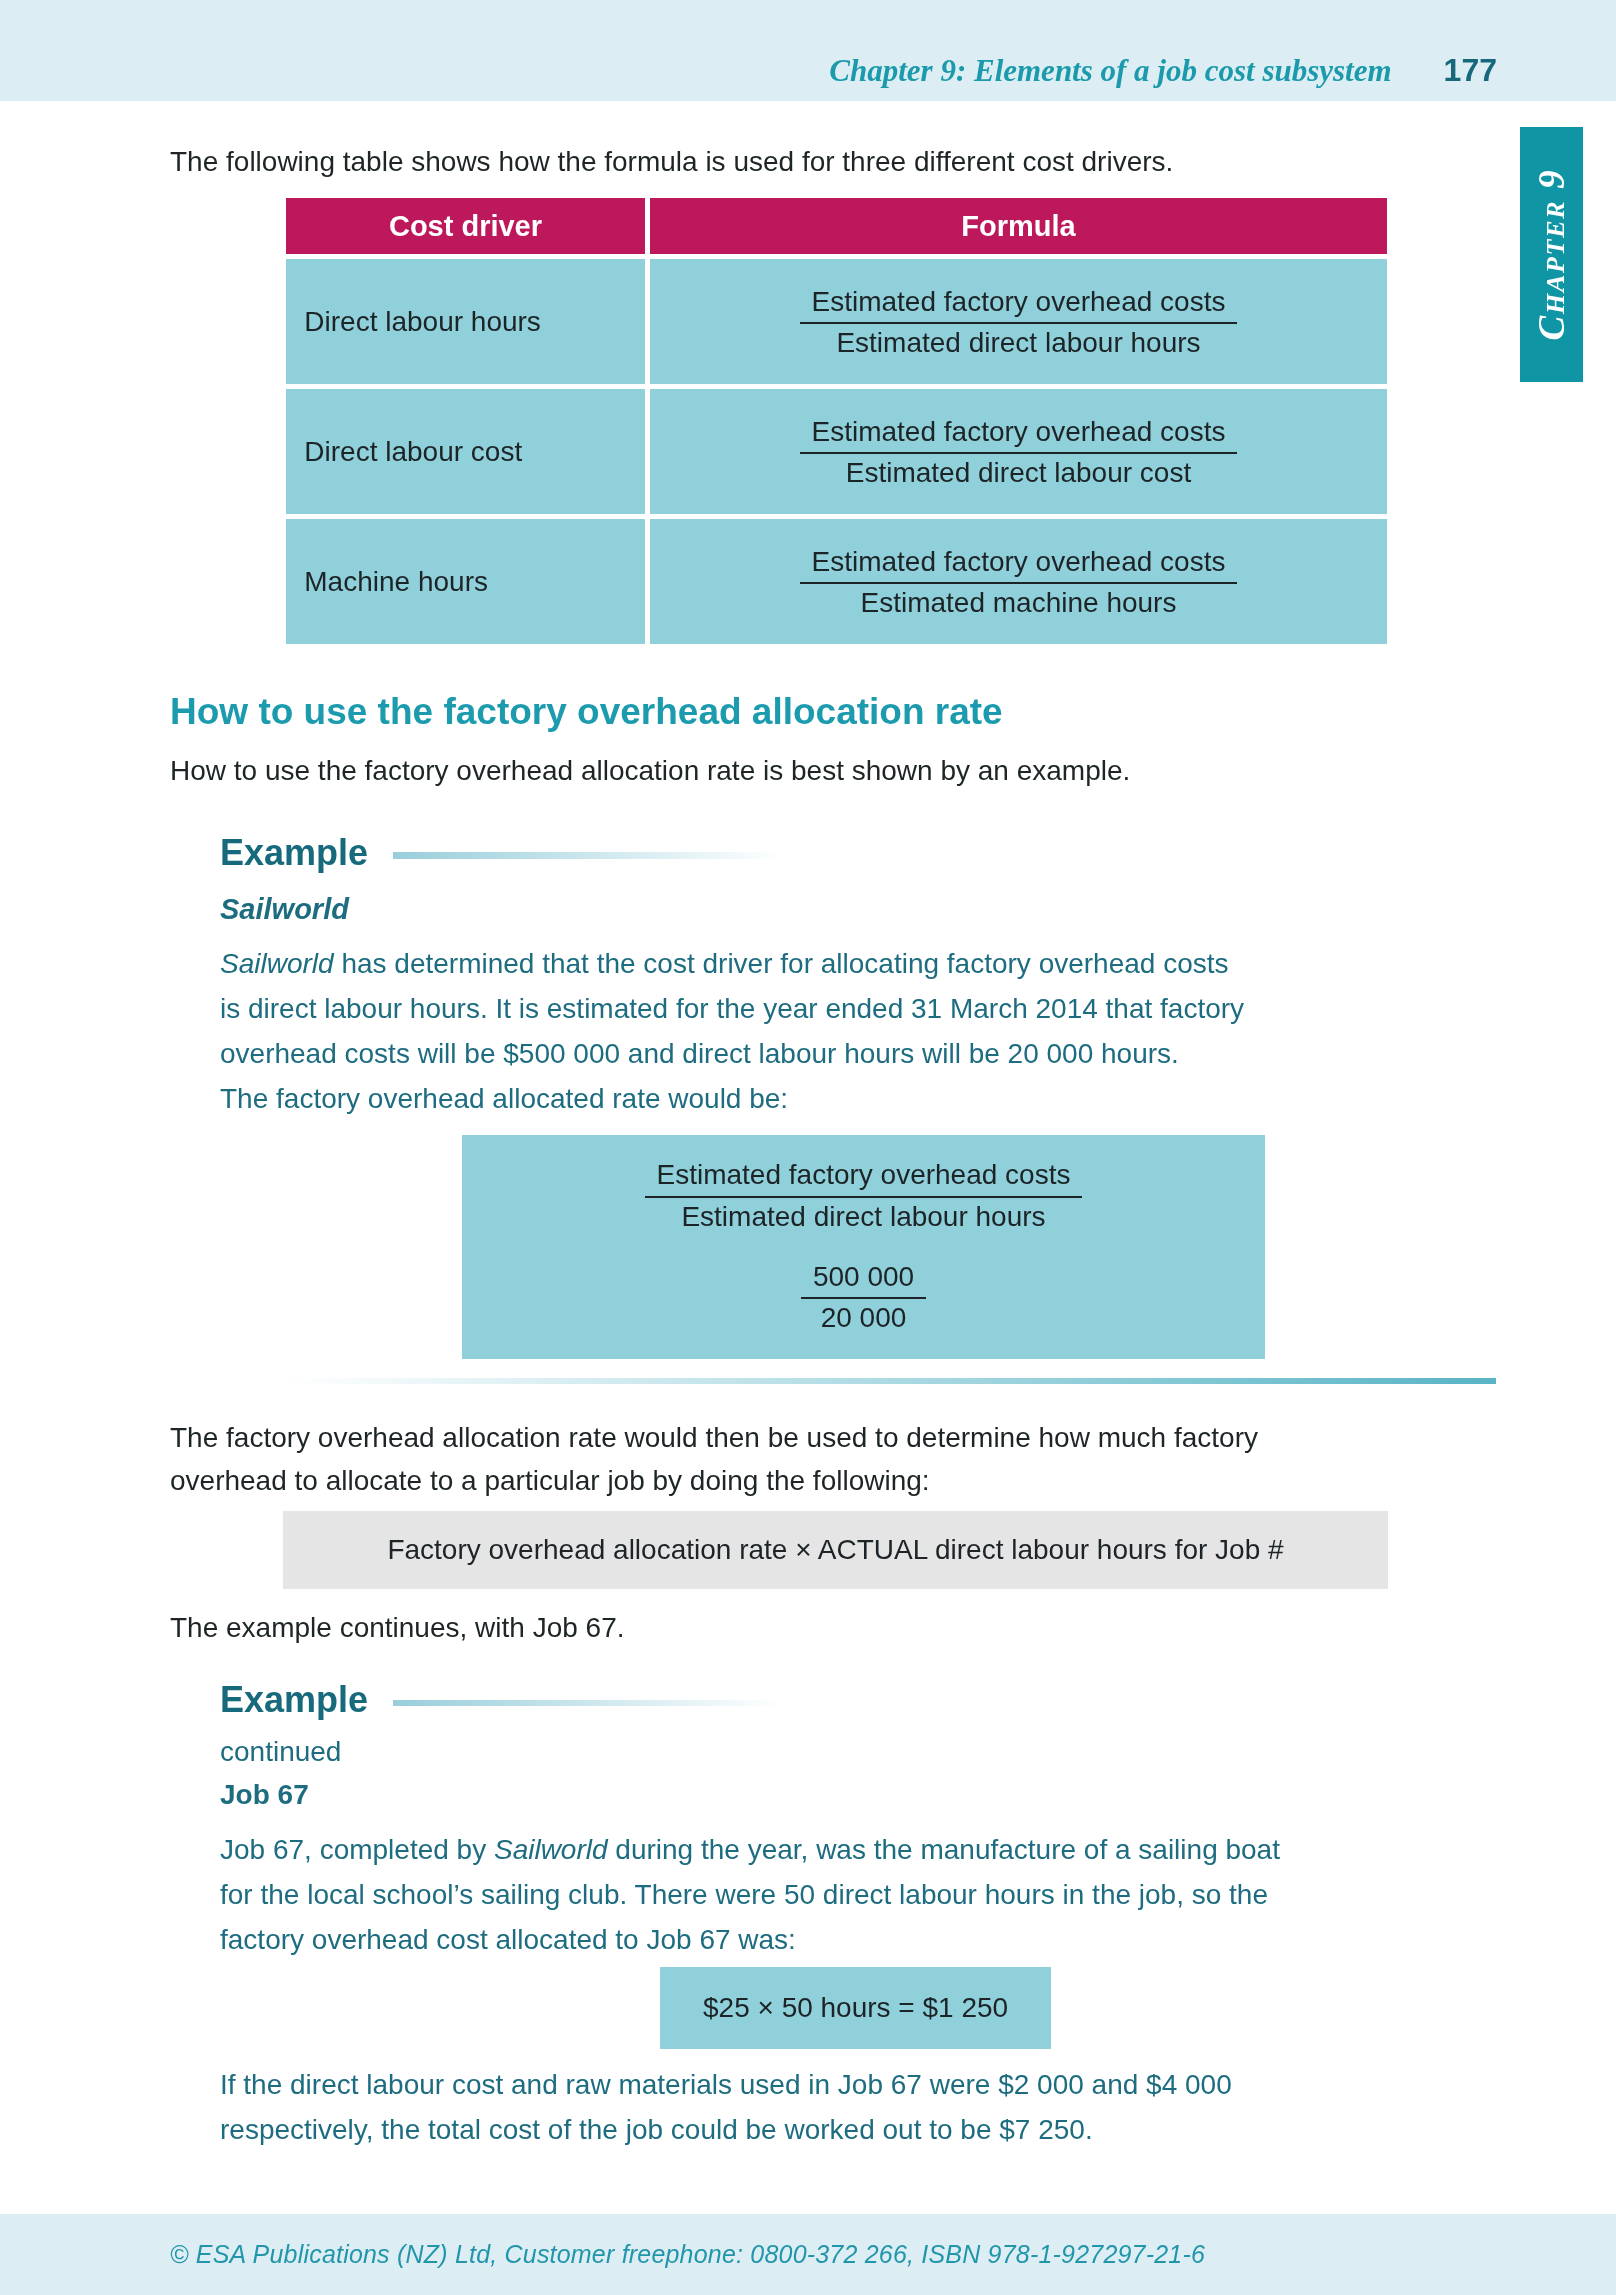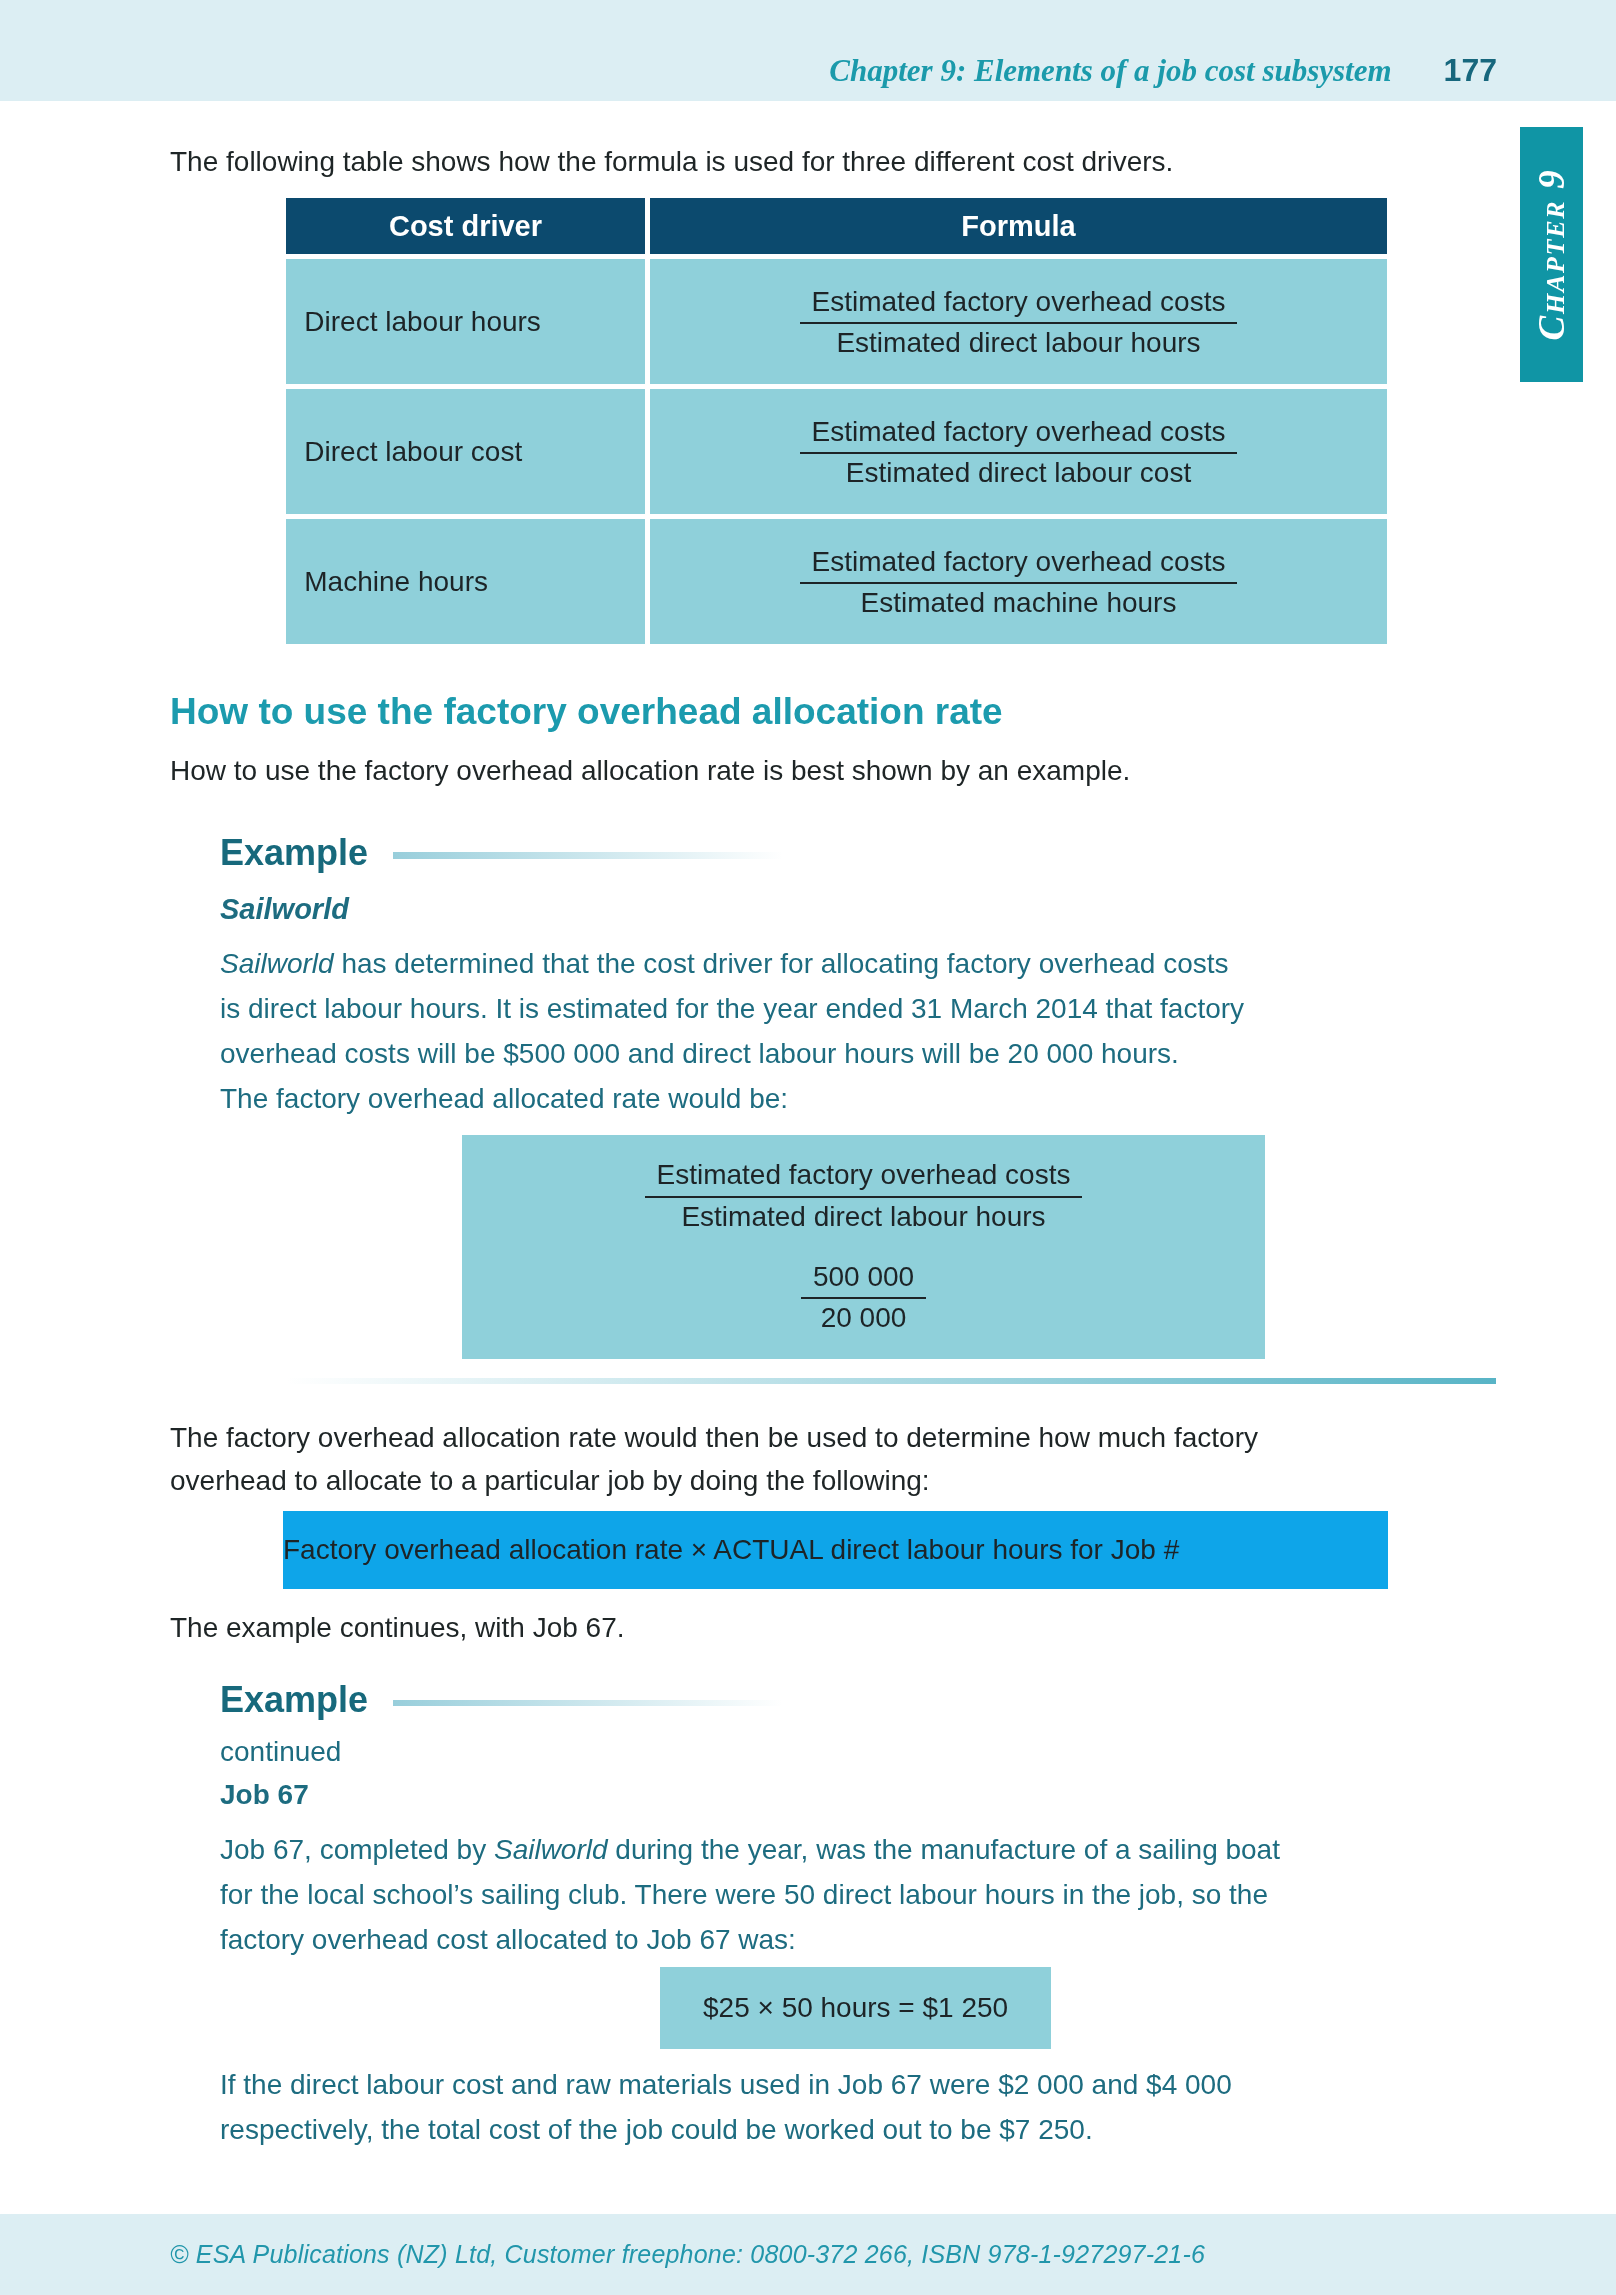--- a/index.html
+++ b/index.html
@@ -36,21 +36,21 @@
   }
   
   .content{position:absolute;top:101px;left:0;width:1617px;box-sizing:border-box;padding:0 174px 0 170px;}
   .intro{margin:42px 0 0 0;font-size:28px;line-height:37px;}
   
   .cost-table{
     margin:18.3px 0 0 116px;width:1101px;
     display:grid;grid-template-columns:359px 737px;gap:5px;
   }
   .cost-table .th{
-    background:#0c4a6e;color:#ffffff;font-weight:700;font-size:29px;
+    background:#be185d;color:#ffffff;font-weight:700;font-size:29px;
     height:56px;display:flex;align-items:center;justify-content:center;
   }
   .cost-table .td{background:#8fd0da;height:125px;display:flex;align-items:center;font-size:28px;color:#1d2427;}
   .cost-table .td.driver{padding-left:18.3px;box-sizing:border-box;}
   .cost-table .td.formula{justify-content:center;}
   .frac{display:inline-block;text-align:center;line-height:37px;}
   .frac .num{display:block;border-bottom:2.5px solid #1d2427;padding:0 11.6px 2.5px 11.6px;}
   .frac .den{display:block;padding-top:0;}
   
   .section-heading{margin:47px 0 0 0;font-size:37px;line-height:42px;font-weight:700;color:#1c9bae;}
@@ -74,22 +74,22 @@
     padding:21.6px 0 23px 0;font-size:28px;
   }
   .formula-box .frac + .frac{margin-top:23px;}
   .formula-box .result{margin-top:30px;line-height:37px;}
   
   .divider{margin:18.3px 0 0 116px;width:1210px;height:6.6px;
     background:linear-gradient(to right,rgba(255,255,255,0),#58b4c6);}
   .after-para{margin:32px 0 0 0;font-size:28px;line-height:43px;}
   .rate-box{
     margin:8.3px 0 0 113px;width:1105px;box-sizing:border-box;
-    background:#0ea5e9;color:#1d2427;font-size:28px;
-    padding:23px 0;
+    background:#e5e5e5;color:#1d2427;font-size:28px;
+    padding:23px 0;text-align:center;
   }
   .continues{margin:21.6px 0 0 0;font-size:28px;line-height:35px;}
   .calc-box{
     display:inline-block;margin:5px 0 0 440px;
     background:#8fd0da;color:#1d2427;font-size:28px;
     padding:25px 43px;text-align:center;
   }
   .line{display:block;}
 </style>
 </head>

